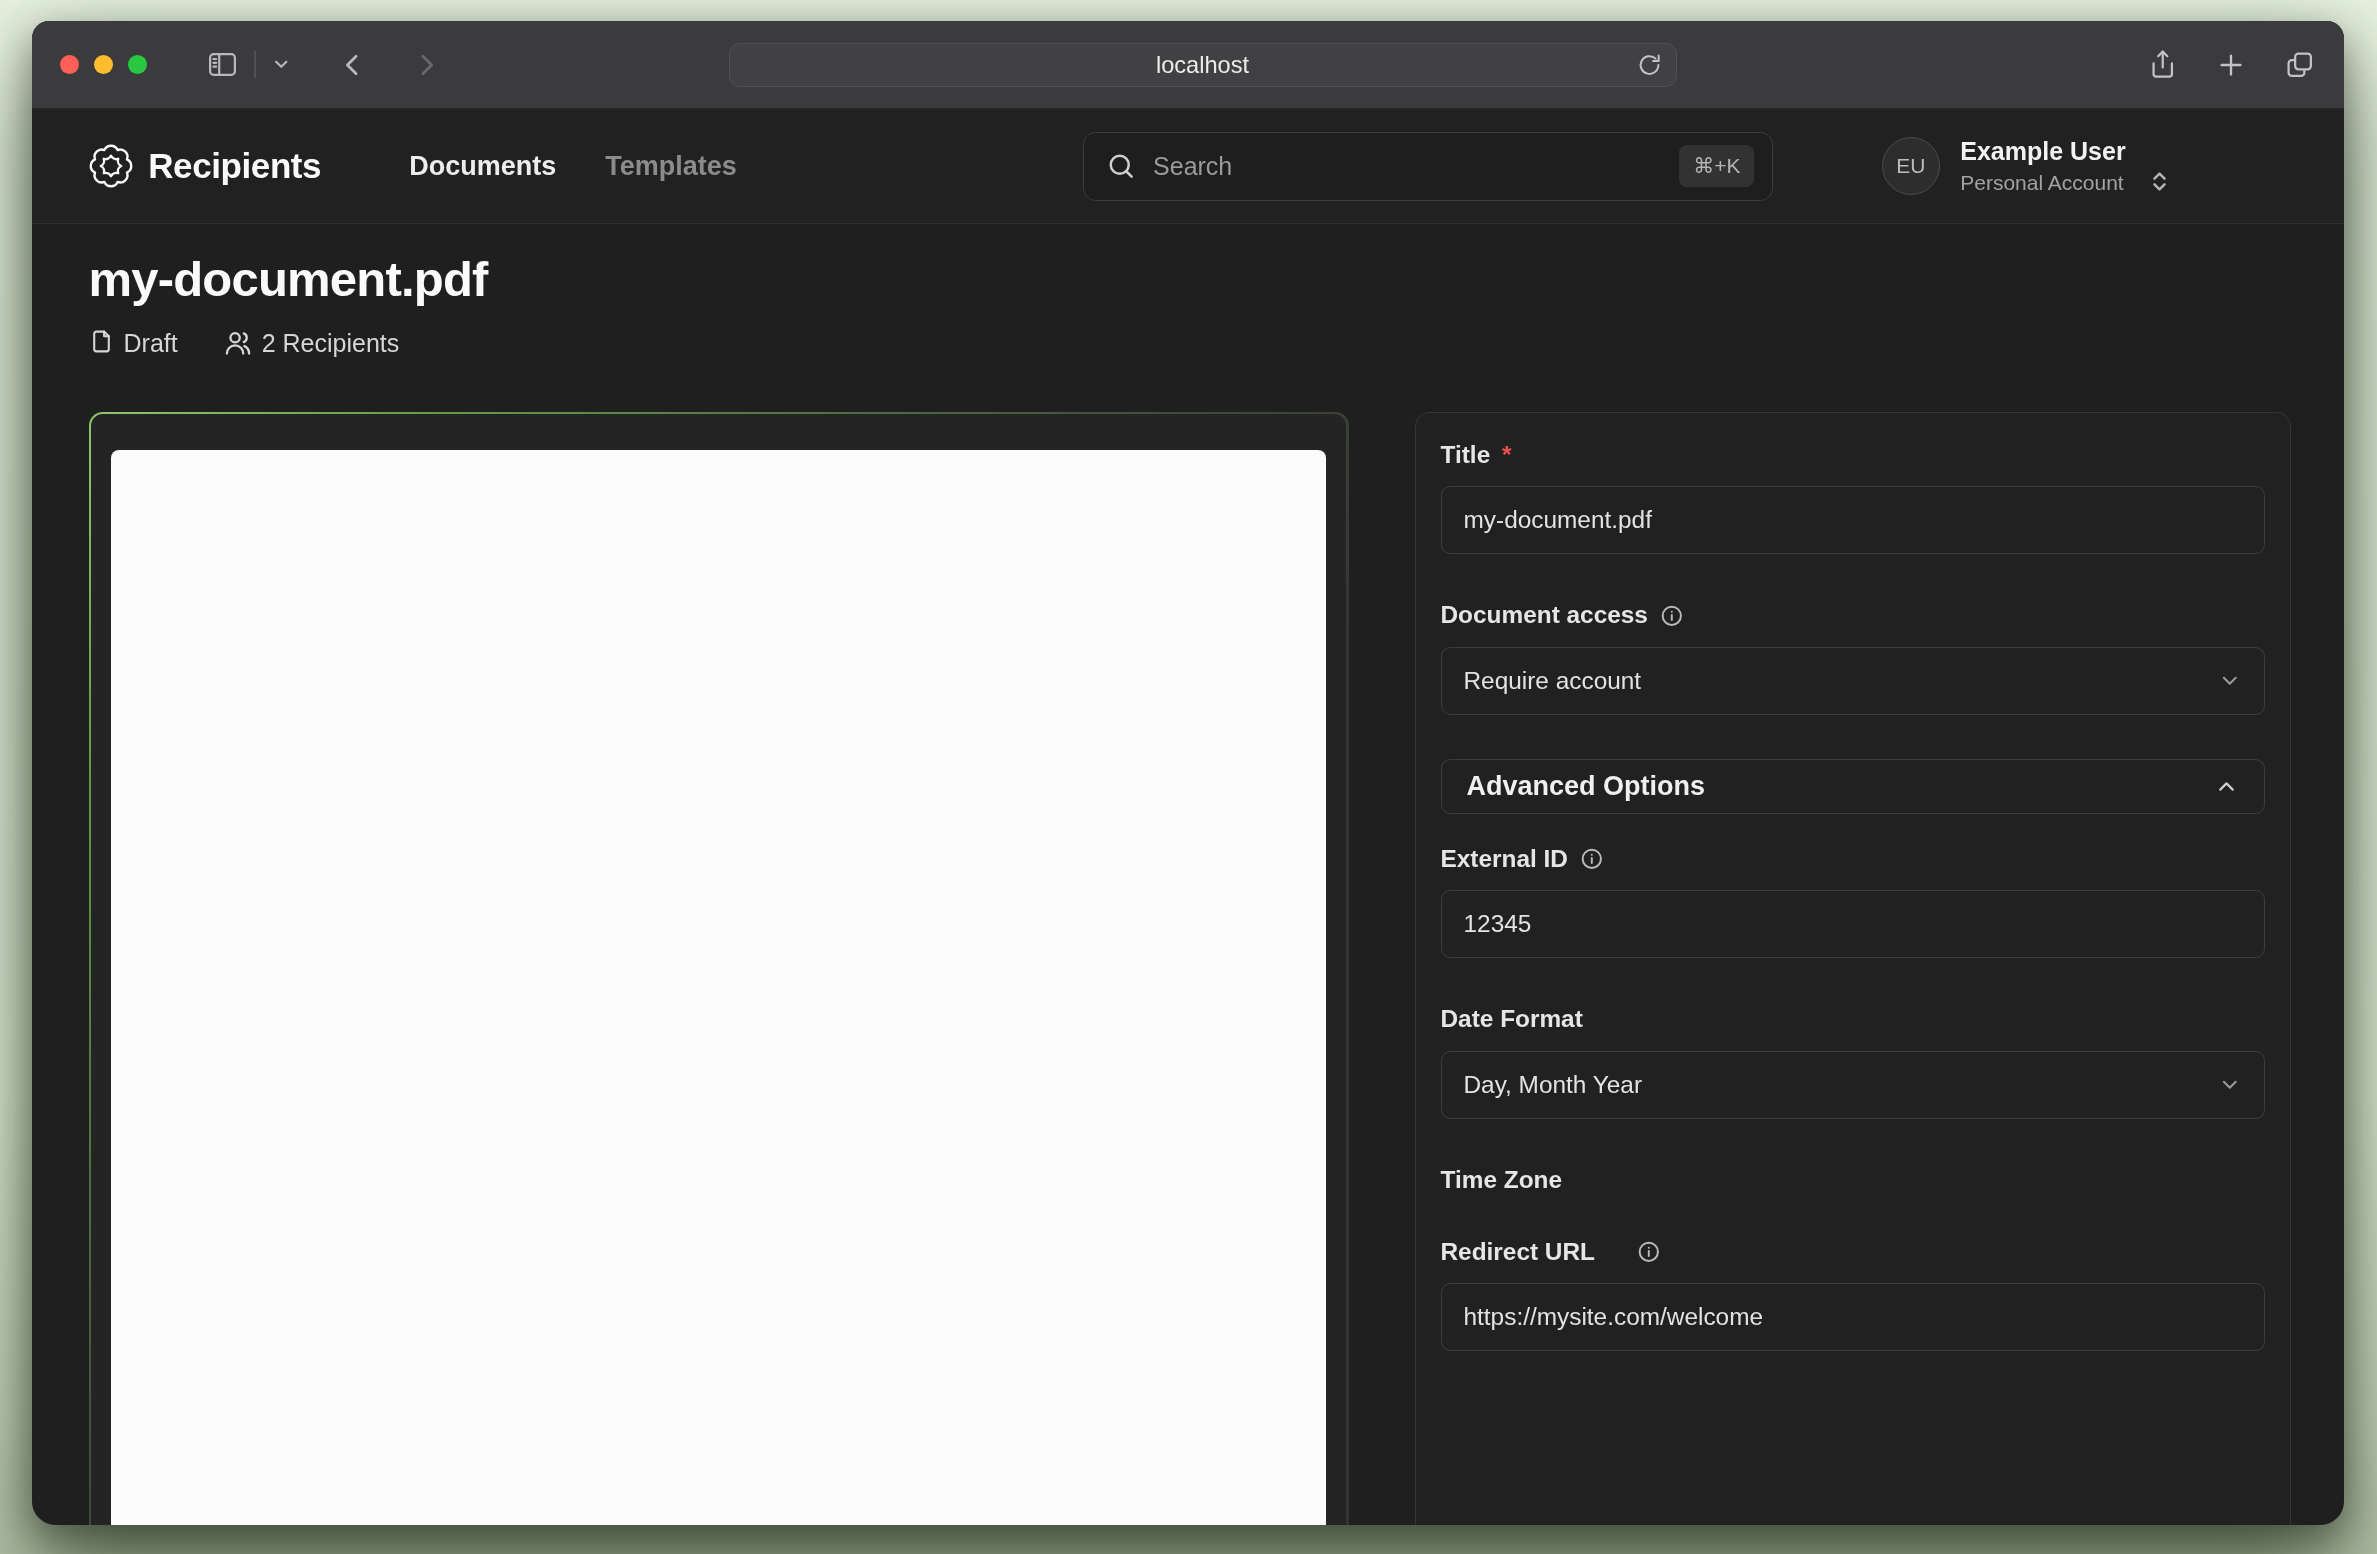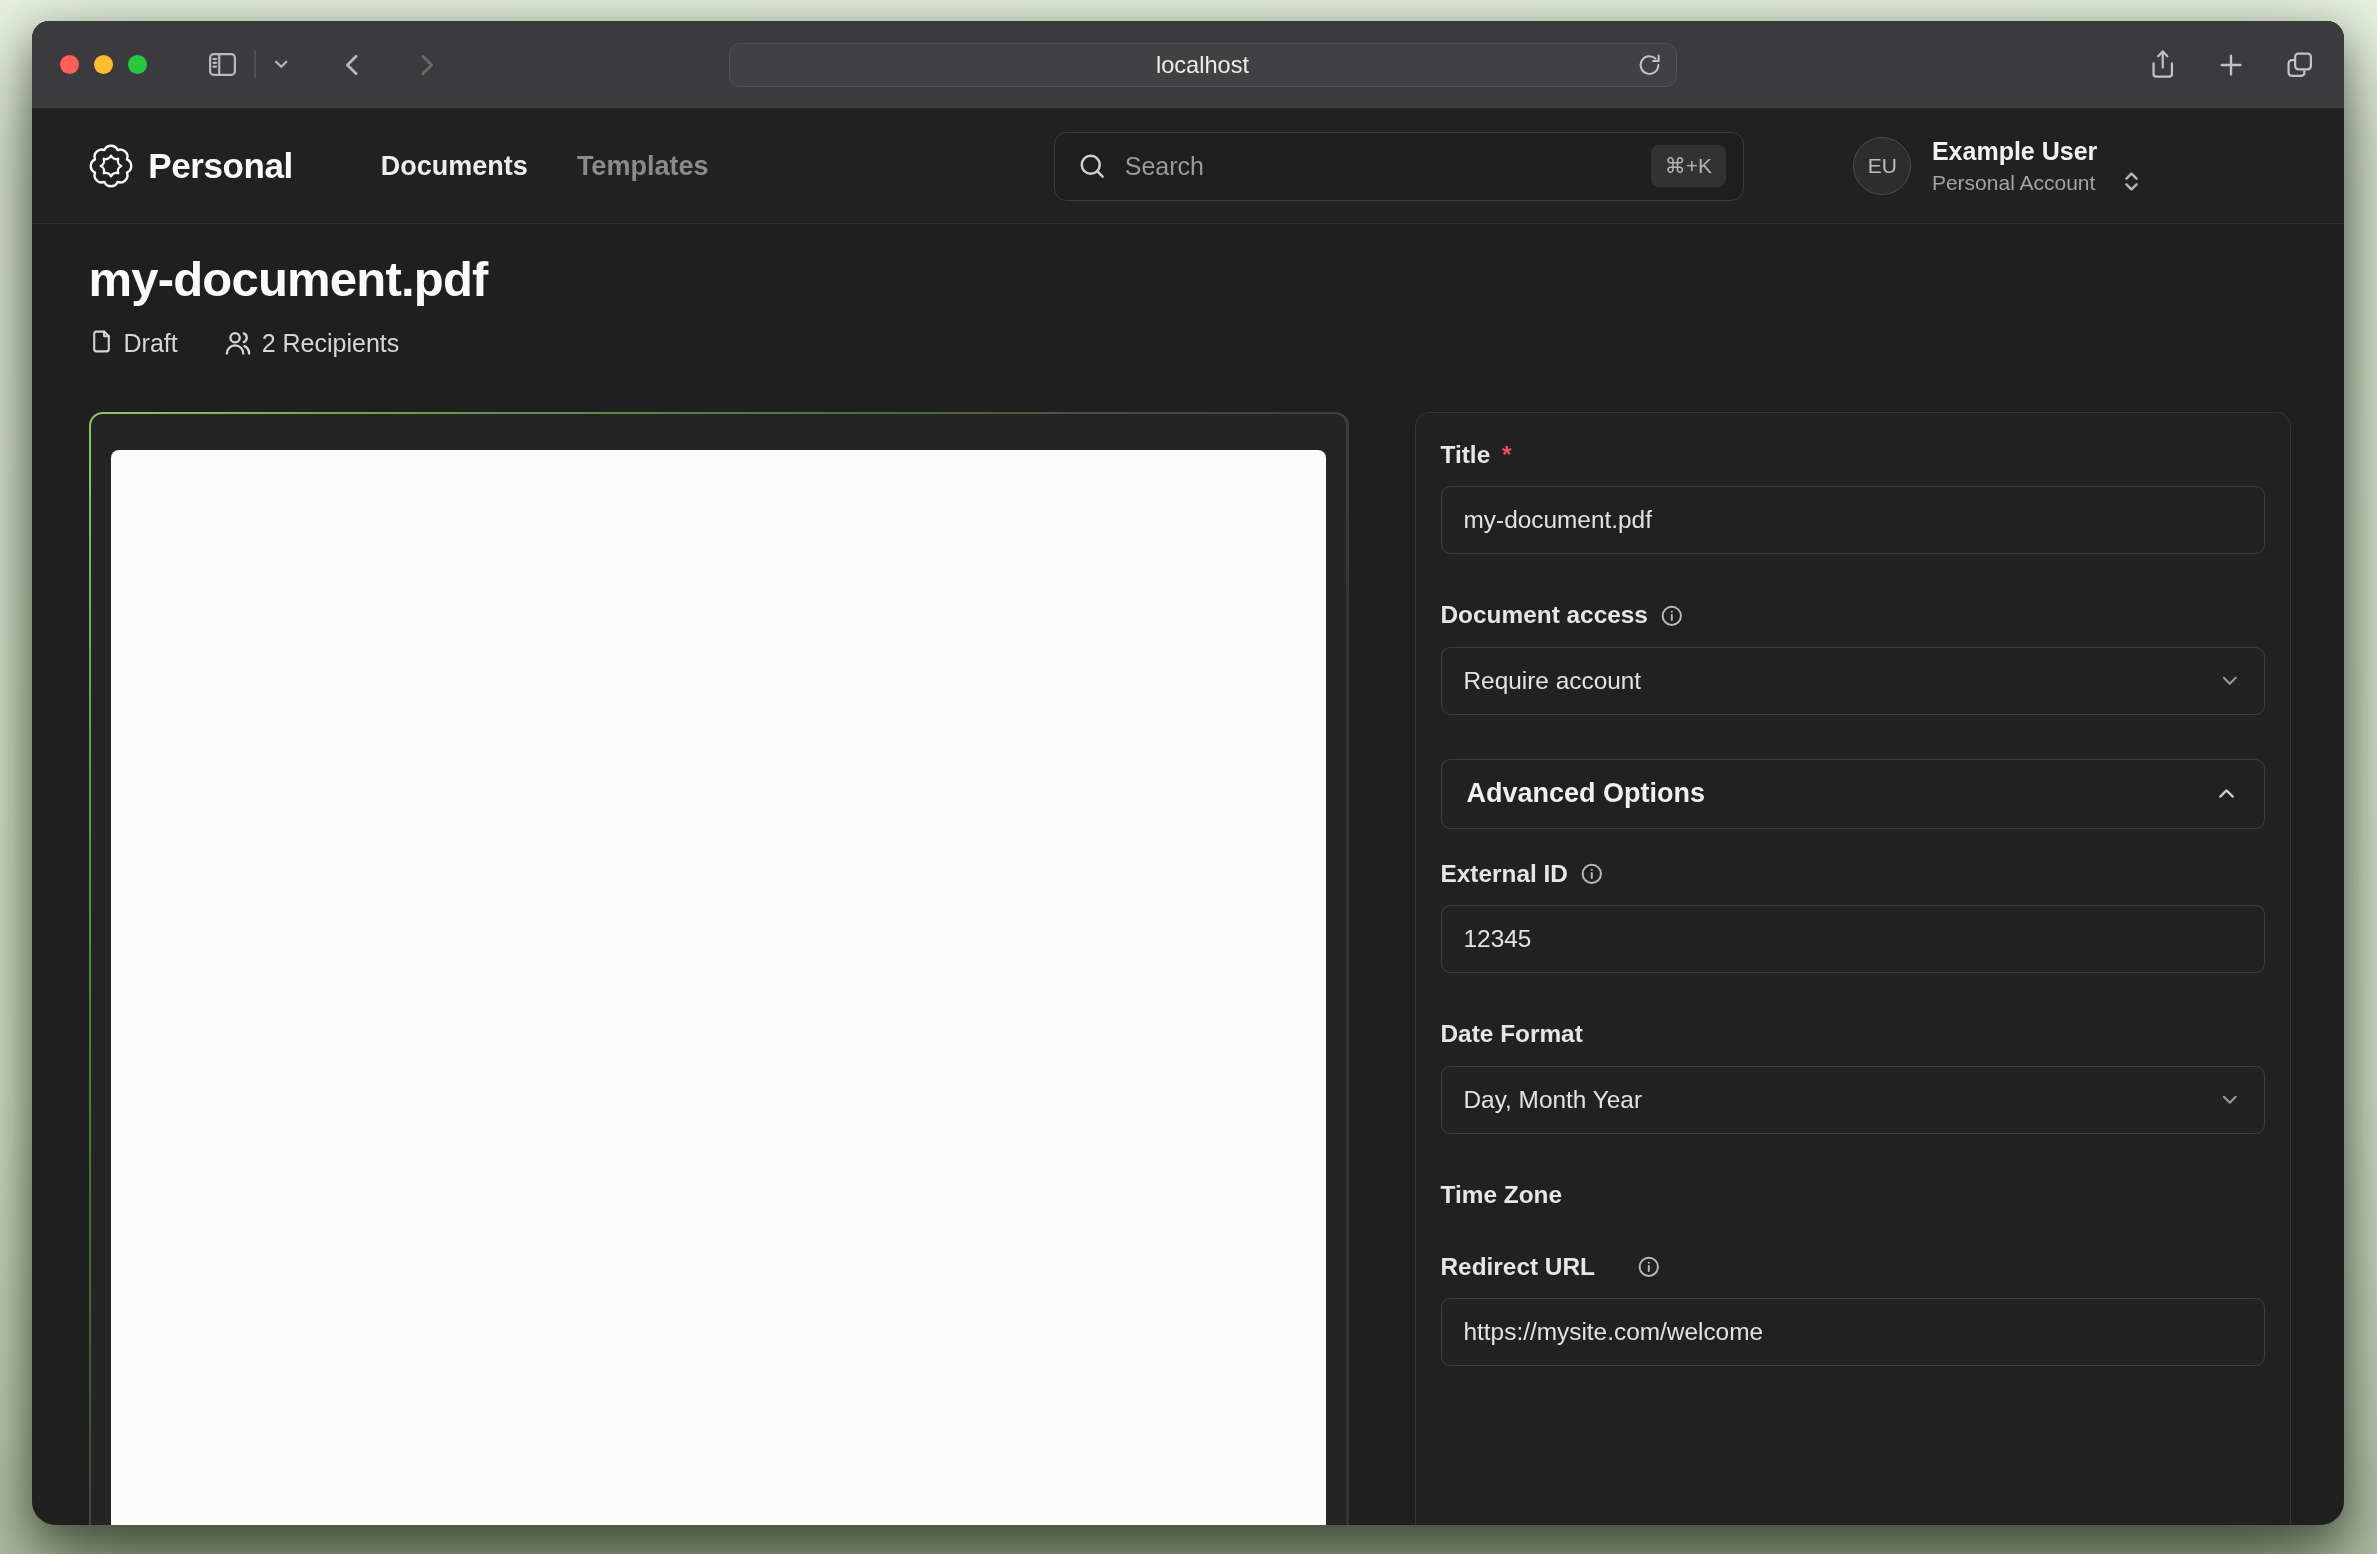--- a/index.html
+++ b/index.html
@@ -99,21 +99,21 @@
   .control {
     margin-top:17.3px; height:68px; border:1.6px solid #3d3d3d; border-radius:9.4px;
     display:flex; align-items:center; padding:0 22px; background:transparent;
     color:#e3e3e3; font-size:24.4px; width:100%;
   }
   input.control { font-family:inherit; outline:none; }
   .select { justify-content:space-between; cursor:pointer; }
   .select .chev { color:#9a9a9a; }
   .gap-a { margin-top:47px; }
   .advanced {
-    margin-top:44px; height:70px; border:1.6px solid #3d3d3d; border-radius:9.4px;
+    margin-top:44px; height:55px; border:1.6px solid #3d3d3d; border-radius:9.4px;
     display:flex; align-items:center; justify-content:space-between; padding:0 25px;
     color:#f0f0f0; font-size:27px; font-weight:700; cursor:pointer;
   }
   .adv-gap { margin-top:31.5px; }
   .gap-b { margin-top:44px;gap:42px; }
 </style>
 </head>
 <body>
 
 <div class="window">
@@ -184,21 +184,21 @@
       </span>
     </span>
   </div>
 
   <div class="appbar">
     <span class="brand">
       <svg width="44" height="44" viewBox="0 0 56 56" fill="none" stroke="#fafafa" stroke-width="3" stroke-linecap="round" stroke-linejoin="round">
         <path d="M48.3 36.4 A9.2 9.2 0 0 1 36.4 48.3 A9.2 9.2 0 0 1 19.6 48.3 A9.2 9.2 0 0 1 7.7 36.4 A9.2 9.2 0 0 1 7.7 19.6 A9.2 9.2 0 0 1 19.6 7.7 A9.2 9.2 0 0 1 36.4 7.7 A9.2 9.2 0 0 1 48.3 19.6 A9.2 9.2 0 0 1 48.3 36.4 Z"></path>
         <path d="M41 28 A7.5 7.5 0 0 0 37.2 37.2 A7.5 7.5 0 0 0 28 41 A7.5 7.5 0 0 0 18.8 37.2 A7.5 7.5 0 0 0 15 28 A7.5 7.5 0 0 0 18.8 18.8 A7.5 7.5 0 0 0 28 15 A7.5 7.5 0 0 0 37.2 18.8 A7.5 7.5 0 0 0 41 28 Z"></path>
       </svg>
-      <span class="brand-name">Personal</span>
+      <span class="brand-name">Recipients</span>
     </span>
 
     <span class="topnav">
       <span class="active">Documents</span>
       <span class="inactive">Templates</span>
     </span>
 
     <div class="searchbar">
       <span class="sicon">
         <svg width="30" height="30" viewBox="0 0 24 24" fill="none" stroke="currentColor" stroke-width="2" stroke-linecap="round">

